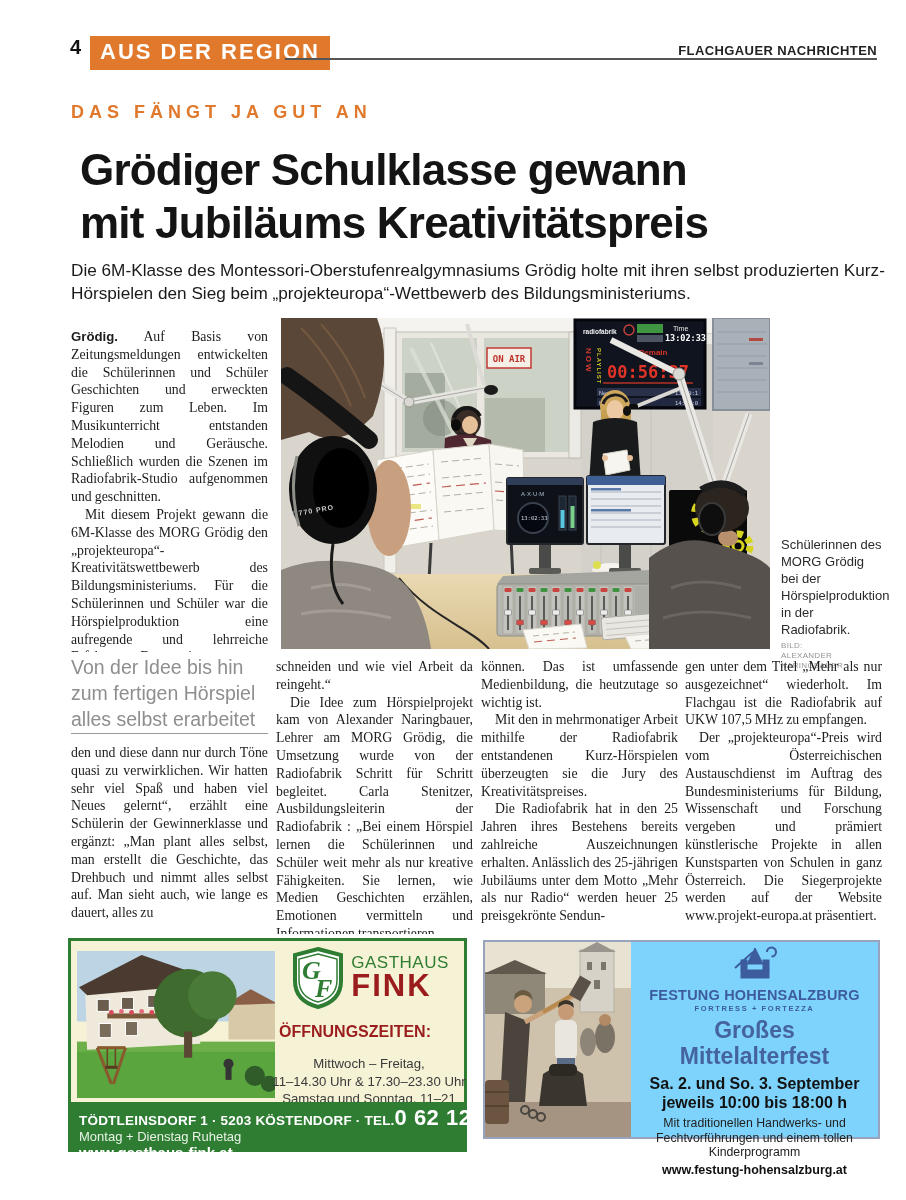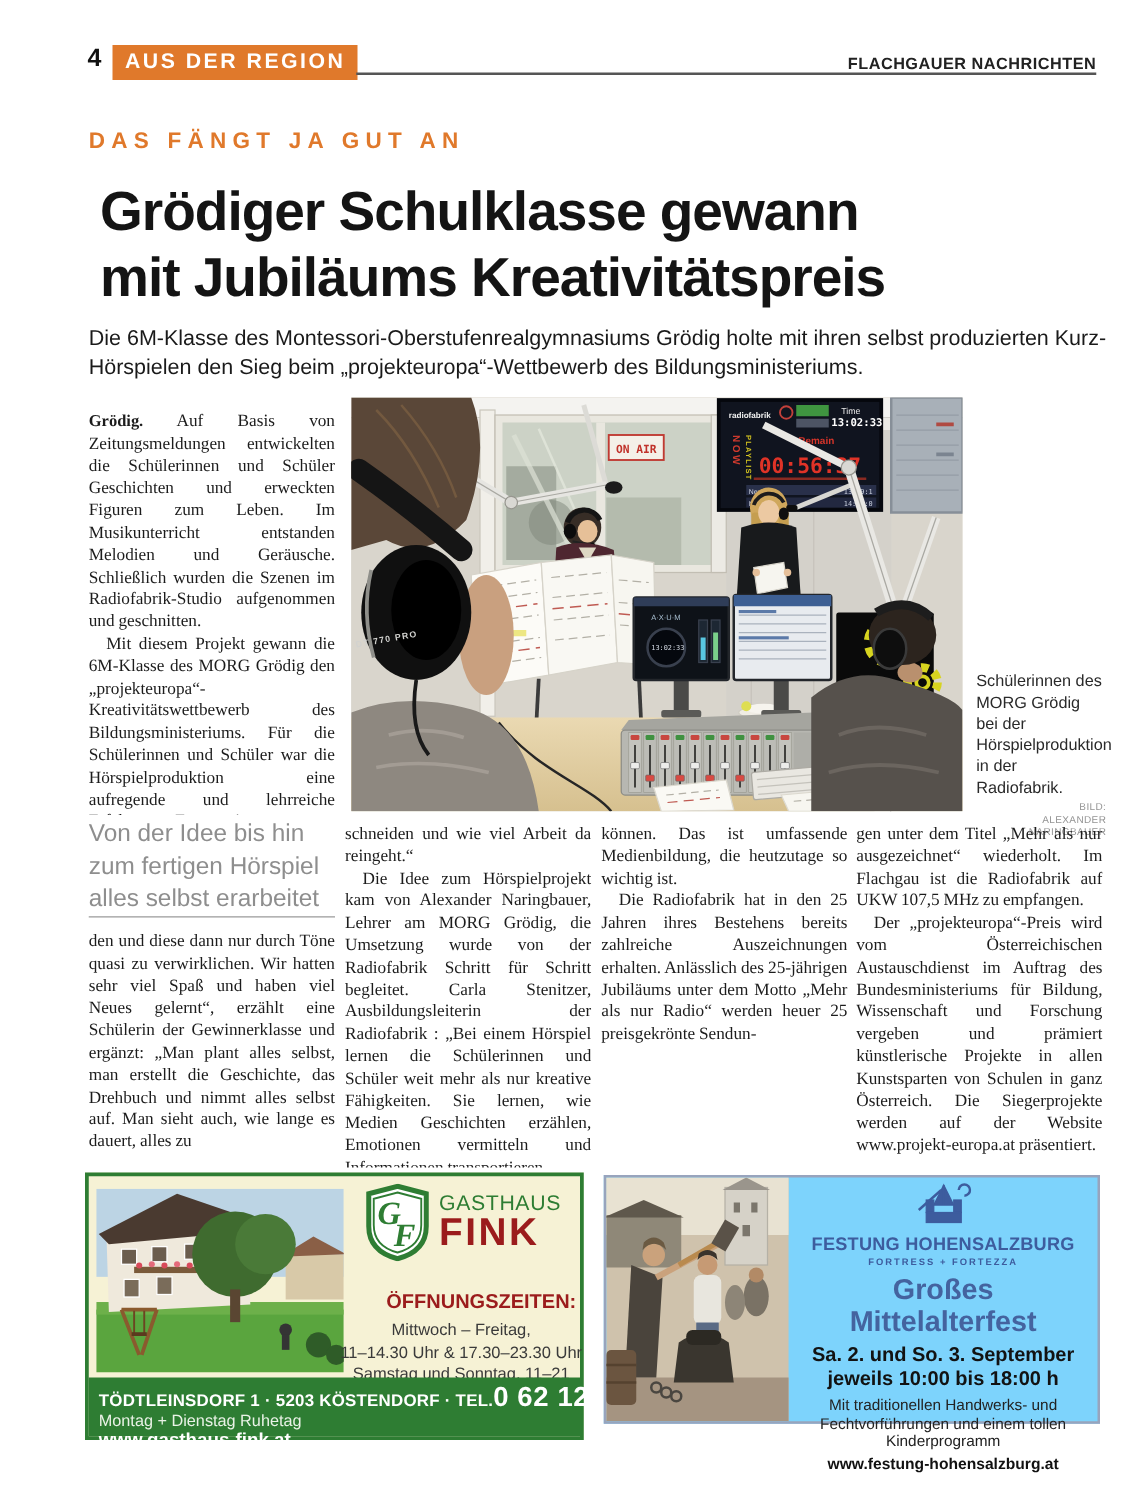--- a/index.html
+++ b/index.html
@@ -10,62 +10,62 @@
     --adgreen:#2e7d33;
     --adred:#9b1c1c;
     --adblue:#3d5c9e;
   }
   html,body{margin:0;padding:0;background:#fff;}
   .page{position:relative;width:906px;height:1200px;background:#fff;overflow:hidden;font-family:var(--sans);}
 
   
   .page-number{position:absolute;left:70px;top:36px;font-size:20px;font-weight:bold;color:#111;}
   .section-badge{position:absolute;left:90px;top:36px;background:var(--orange);color:#fff;
-    font-size:17px;font-weight:bold;letter-spacing:2px;padding:3px 10px 5px;}
+    font-size:22px;font-weight:bold;letter-spacing:2px;padding:3px 10px 5px;}
   .header-rule{position:absolute;left:285px;top:58px;width:592px;height:2px;background:#555;}
   .masthead{position:absolute;right:29px;top:43px;font-size:13px;font-weight:600;color:#222;letter-spacing:.4px;}
 
   
   .kicker{position:absolute;left:71px;top:102px;color:var(--orange);font-size:18px;font-weight:bold;letter-spacing:5px;}
   .headline{position:absolute;left:68px;top:131px;font-size:44px;line-height:53px;font-weight:bold;
     color:#141414;letter-spacing:-0.8px;}
   .lede{position:absolute;left:71px;top:259px;width:824px;font-size:17.2px;line-height:23px;color:#1a1a1a;}
 
   
   .col{position:absolute;width:197px;font-family:var(--serif);font-size:13.8px;line-height:17.8px;
     color:#1c1c1c;text-align:justify;overflow:hidden;word-spacing:-0.4px;}
   .col p{margin:0;}
   .col p.indent{text-indent:14px;}
-  .lead-in{font-family:Liberation Serif, serif;font-weight:bold;font-size:13.2px;}
+  .lead-in{font-family:Liberation Sans, sans-serif;font-weight:bold;font-size:13.2px;}
   .col1-top{left:71px;top:328px;height:324px;}
   .col1-bottom{left:71px;top:744px;height:186px;}
   .col2{left:276px;top:658px;height:276px;}
   .col3{left:481px;top:658px;height:276px;}
   .col4{left:685px;top:658px;height:276px;}
 
   .pull-quote{position:absolute;left:71px;top:654px;width:200px;font-family:var(--sans);
     font-size:19.5px;line-height:26px;color:#8e8e8e;}
   .quote-rule{position:absolute;left:71px;top:733px;width:197px;height:1px;background:#9a9a9a;}
 
   
   .photo{position:absolute;left:281px;top:318px;width:489px;height:331px;background:#d9d5cc;}
   .photo svg{display:block;width:100%;height:100%;}
   .caption{position:absolute;left:781px;top:536px;width:104px;font-size:13px;line-height:17px;color:#2a2a2a;}
-  .credit{margin-top:3px;font-size:8px;line-height:10px;color:#949494;text-align:right;letter-spacing:.3px;}
+  .credit{margin-top:3px;font-size:8px;line-height:10px;color:#949494;text-align:left;letter-spacing:.3px;}
 
   
   .ad-left{position:absolute;left:68px;top:938px;width:399px;height:214px;border:3px solid var(--adgreen);
     background:#f6f2d5;box-sizing:border-box;}
   .ad-left-photo{position:absolute;left:6px;top:10px;width:198px;height:147px;}
   .ad-left-photo svg{display:block;width:100%;height:100%;}
   .gf-row{position:absolute;left:208px;top:6px;width:182px;display:flex;align-items:flex-start;justify-content:center;gap:6px;}
   .gf-names{display:flex;flex-direction:column;align-items:flex-start;margin-top:6px;}
   .gf-line1{color:var(--adgreen);font-size:17px;font-weight:400;letter-spacing:.5px;}
   .gf-line2{color:var(--adred);font-size:31px;font-weight:bold;letter-spacing:2px;line-height:26px;}
-  .hours-title{position:absolute;left:208px;top:92px;width:182px;text-align:right;color:var(--adred);
+  .hours-title{position:absolute;left:208px;top:82px;width:182px;text-align:left;color:var(--adred);
     font-size:16px;font-weight:bold;}
   .hours{position:absolute;left:200px;top:114px;width:196px;text-align:center;color:#3a3a3a;
     font-size:13.2px;line-height:17.5px;}
   .ad-left-footer{position:absolute;left:0;right:0;bottom:0;height:47px;background:var(--adgreen);
     color:#fff;padding:3px 8px 0;box-sizing:border-box;}
   .footer-line1{display:flex;align-items:baseline;justify-content:space-between;white-space:nowrap;}
   .footer-address{font-size:13.5px;font-weight:bold;letter-spacing:.2px;}
   .footer-phone{font-size:22px;font-weight:bold;letter-spacing:.5px;}
   .footer-line2{display:flex;justify-content:space-between;margin-top:-2px;flex-direction:column;}
   .footer-note{font-size:13px;color:#e9f2e6;}
@@ -389,20 +389,21 @@
     <p>den und diese dann nur durch Töne quasi zu verwirklichen. Wir hatten sehr viel Spaß und haben viel Neues gelernt“, erzählt eine Schülerin der Gewinnerklasse und ergänzt: „Man plant alles selbst, man erstellt die Geschichte, das Drehbuch und nimmt alles selbst auf. Man sieht auch, wie lange es dauert, alles zu</p>
   </div>
 
   <div class="col col2">
     <p>schneiden und wie viel Arbeit da reingeht.“</p>
     <p class="indent">Die Idee zum Hörspielprojekt kam von Alexander Naringbauer, Lehrer am MORG Grödig, die Umsetzung wurde von der Radiofabrik Schritt für Schritt begleitet. Carla Stenitzer, Ausbildungsleiterin der Radiofabrik : „Bei einem Hörspiel lernen die Schülerinnen und Schüler weit mehr als nur kreative Fähigkeiten. Sie lernen, wie Medien Geschichten erzählen, Emotionen vermitteln und Informationen transportieren</p>
   </div>
 
   <div class="col col3">
     <p>können. Das ist umfassende Medienbildung, die heutzutage so wichtig ist.</p>
+    <p class="indent">Mit den in mehrmonatiger Arbeit mithilfe der Radiofabrik entstandenen Kurz-Hörspielen überzeugten sie die Jury des Kreativitätspreises.</p>
     <p class="indent">Die Radiofabrik hat in den 25 Jahren ihres Bestehens bereits zahlreiche Auszeichnungen erhalten. Anlässlich des 25-jährigen Jubiläums unter dem Motto „Mehr als nur Radio“ werden heuer 25 preisgekrönte Sendun-</p>
   </div>
 
   <div class="col col4">
     <p>gen unter dem Titel „Mehr als nur ausgezeichnet“ wiederholt. Im Flachgau ist die Radiofabrik auf UKW 107,5 MHz zu empfangen.</p>
     <p class="indent">Der „projekteuropa“-Preis wird vom Österreichischen Austauschdienst im Auftrag des Bundesministeriums für Bildung, Wissenschaft und Forschung vergeben und prämiert künstlerische Projekte in allen Kunstsparten von Schulen in ganz Österreich. Die Siegerprojekte werden auf der Website www.projekt-europa.at präsentiert.</p>
   </div>
 
   <div class="ad-left">
     <div class="ad-left-photo">

